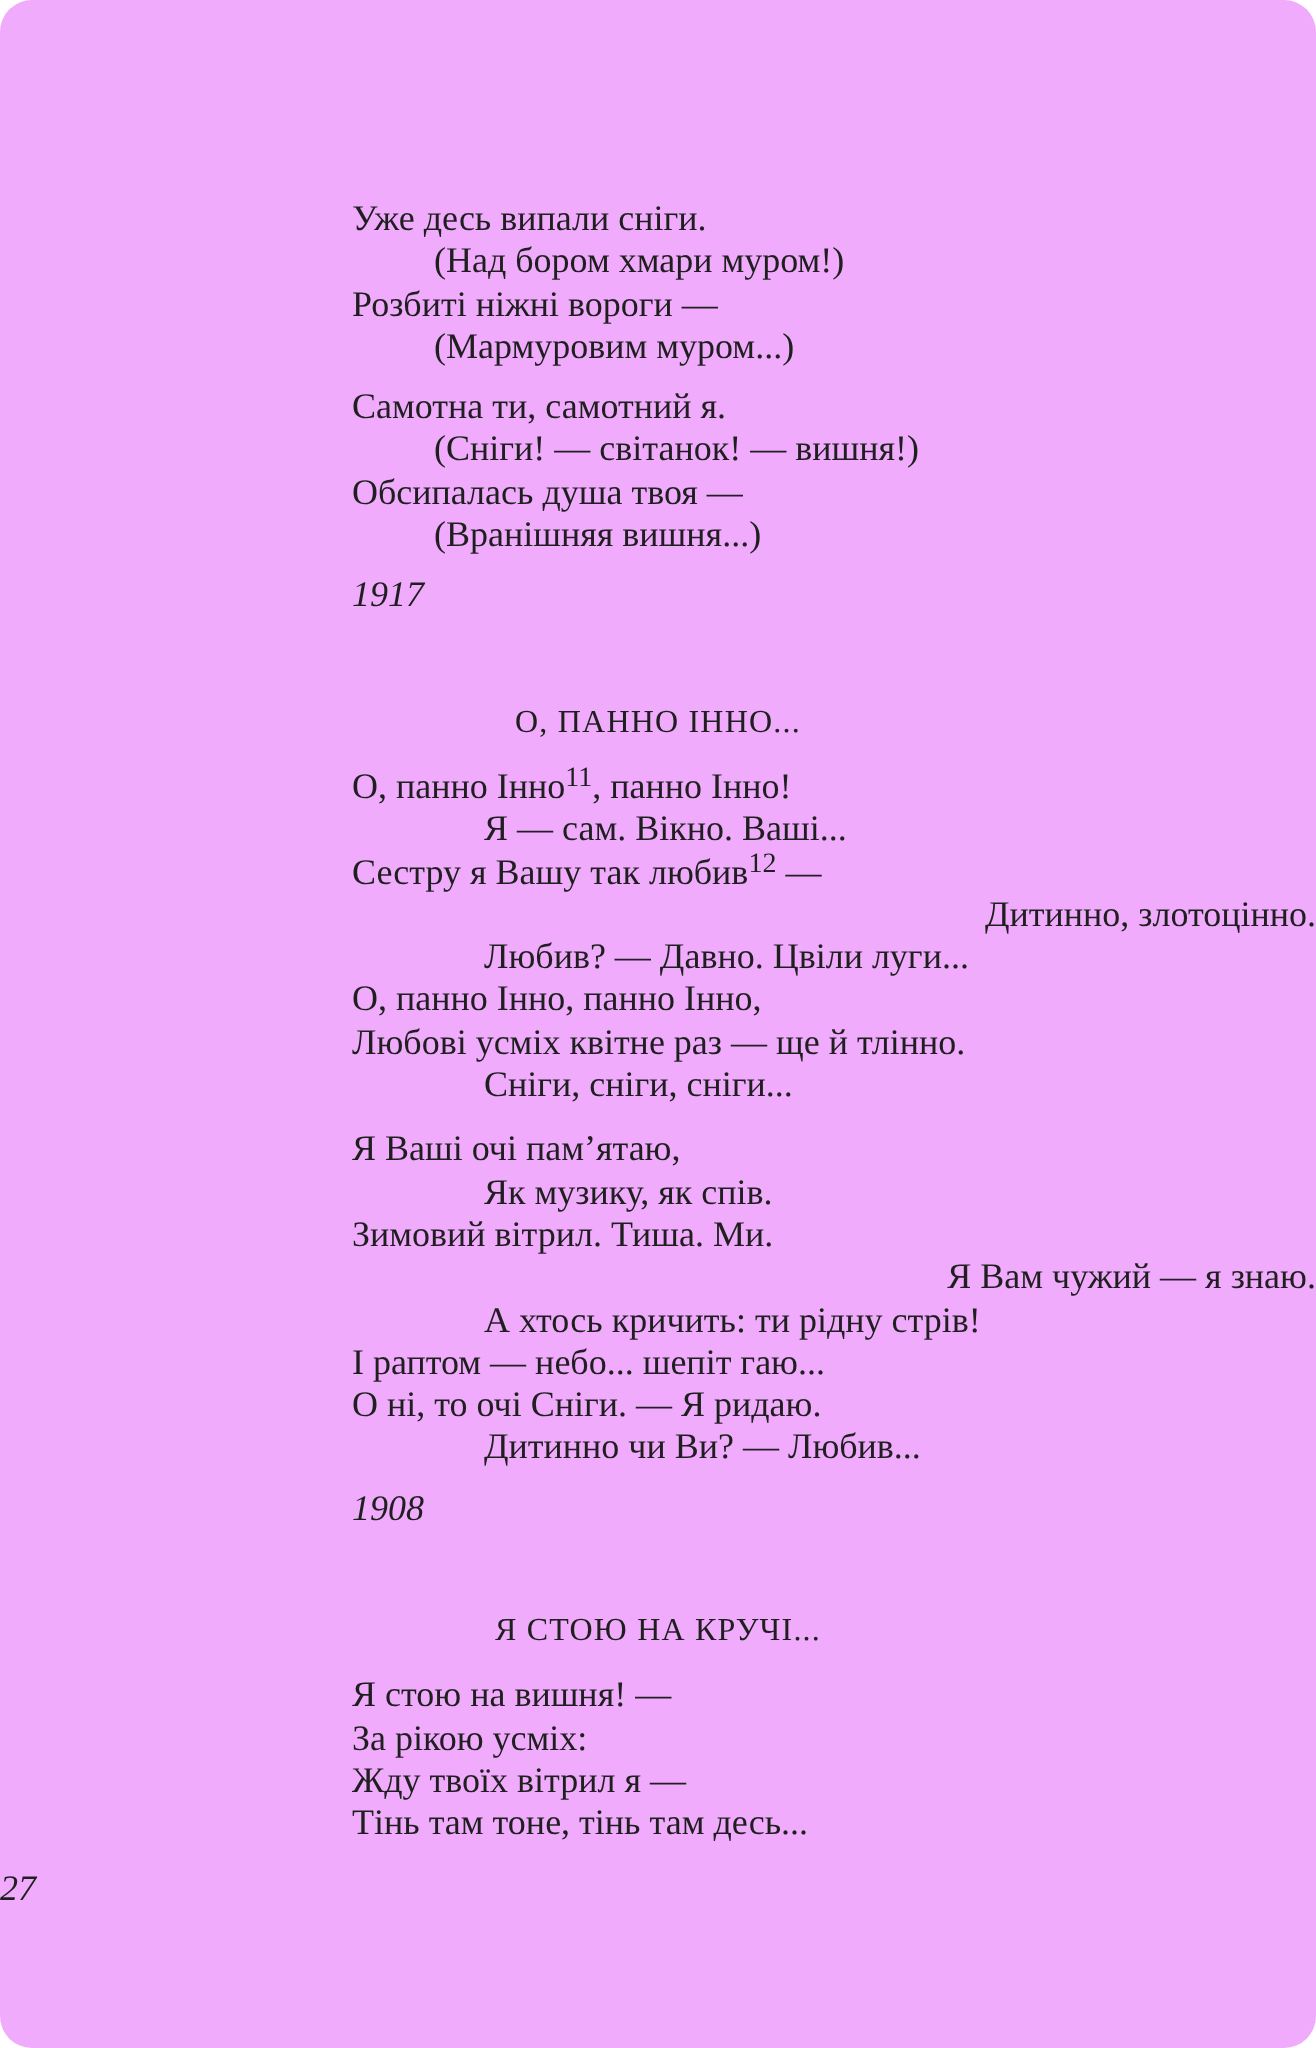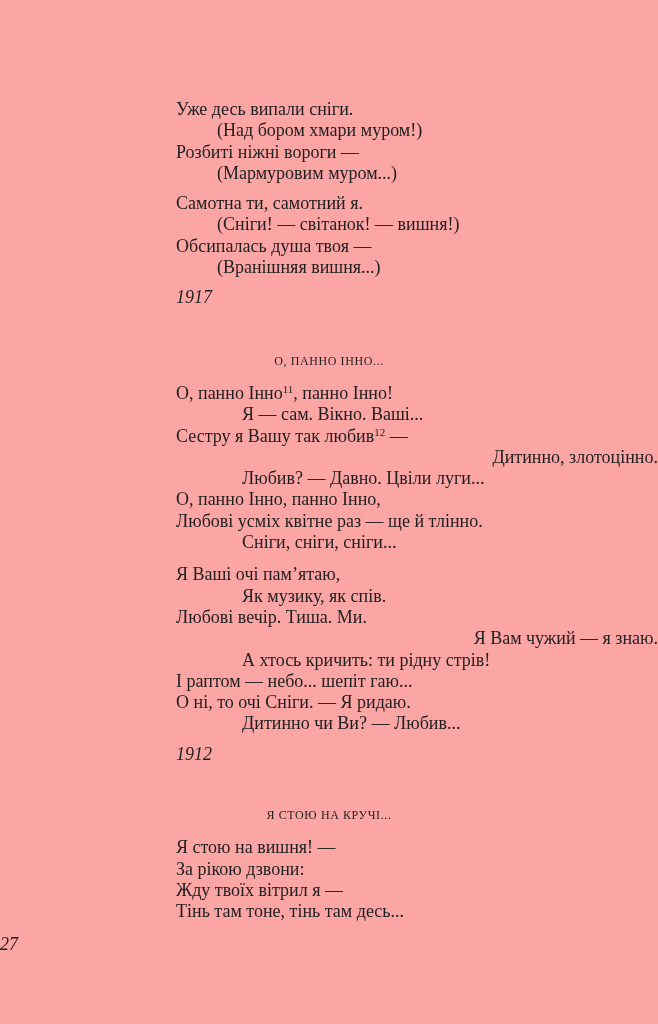--- a/index.html
+++ b/index.html
@@ -22,43 +22,43 @@
   .line { white-space: nowrap; }
   .ind-a { padding-left: 41px; }   
   .ind-b { padding-left: 66px; }   
   .ind-c { padding-left: 131px; text-align: right; }  
   .year {
     margin-top: 9px;
     font-style: italic;
   }
   .poem-title {
     font-weight: normal;
-    font-size: 12px;
+    font-size: 16px;
     text-align: center;
     letter-spacing: 0.6px;
   }
   .title-1 { margin-top: 42px; }
   .title-2 { margin-top: 40px; }
   .after-title { margin-top: 11px; }
   .stanza-gap-11 + .stanza { margin-top: 11px; }
   .fn {
-    font-size: 11px;
+    font-size: 14px;
     line-height: 0;
     vertical-align: 6px;
     letter-spacing: 0;
   }
   .page-number {
     margin-top: 11px;
     font-style: italic;
   }
 </style>
 </head>
 <body>
 
-<div class="page" style="background: #fca5a5; color: rgb(31, 31, 31);">
+<div class="page" style="background: #f0abfc; color: rgb(31, 31, 31); border-radius: 16px;">
 
   <section class="poem">
     <div class="stanza">
       <p class="line">Уже десь випали сніги.</p>
       <p class="line ind-a">(Над бором хмари муром!)</p>
       <p class="line">Розбиті ніжні вороги —</p>
       <p class="line ind-a">(Мармуровим муром...)</p>
     </div>
     <div class="stanza">
       <p class="line">Самотна ти, самотний я.</p>
@@ -77,35 +77,35 @@
       <p class="line"><span>Сестру я Вашу так любив</span><sup class="fn">12</sup><span> —</span></p>
       <p class="line ind-c">Дитинно, злотоцінно.</p>
       <p class="line ind-b">Любив? — Давно. Цвіли луги...</p>
       <p class="line">О, панно Інно, панно Інно,</p>
       <p class="line">Любові усміх квітне раз — ще й тлінно.</p>
       <p class="line ind-b">Сніги, сніги, сніги...</p>
     </div>
     <div class="stanza">
       <p class="line">Я Ваші очі пам’ятаю,</p>
       <p class="line ind-b">Як музику, як спів.</p>
-      <p class="line">Любові вечір. Тиша. Ми.</p>
+      <p class="line">Зимовий вітрил. Тиша. Ми.</p>
       <p class="line ind-c">Я Вам чужий — я знаю.</p>
       <p class="line ind-b">А хтось кричить: ти рідну стрів!</p>
       <p class="line">І раптом — небо... шепіт гаю...</p>
       <p class="line">О ні, то очі Сніги. — Я ридаю.</p>
       <p class="line ind-b">Дитинно чи Ви? — Любив...</p>
     </div>
-    <p class="year">1912</p>
+    <p class="year">1908</p>
   </section>
 
   <h2 class="poem-title title-2">Я СТОЮ НА КРУЧІ...</h2>
   <section class="poem after-title">
     <div class="stanza">
       <p class="line">Я стою на вишня! —</p>
-      <p class="line">За рікою дзвони:</p>
+      <p class="line">За рікою усміх:</p>
       <p class="line">Жду твоїх вітрил я —</p>
       <p class="line">Тінь там тоне, тінь там десь...</p>
     </div>
   </section>
 
   <footer class="page-number">27</footer>
 
 </div>
 
 </body></html>

